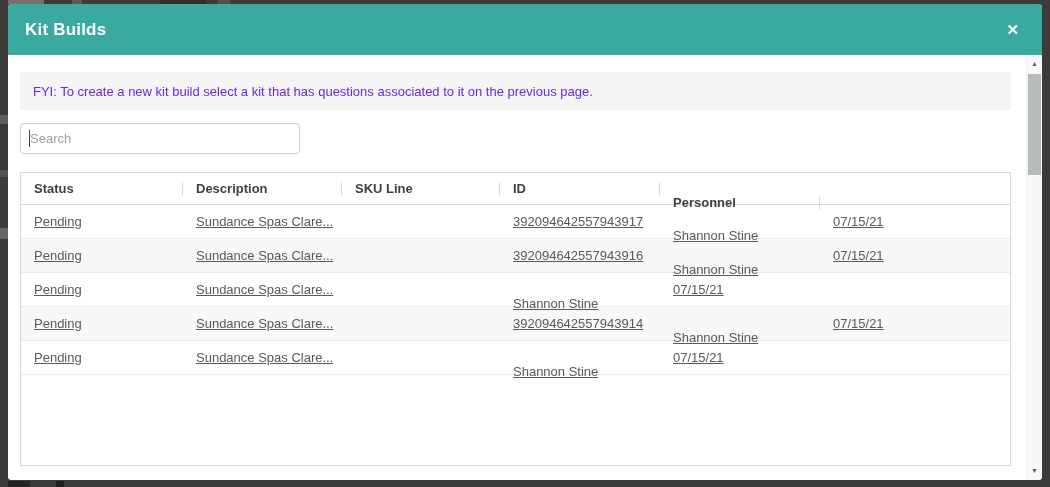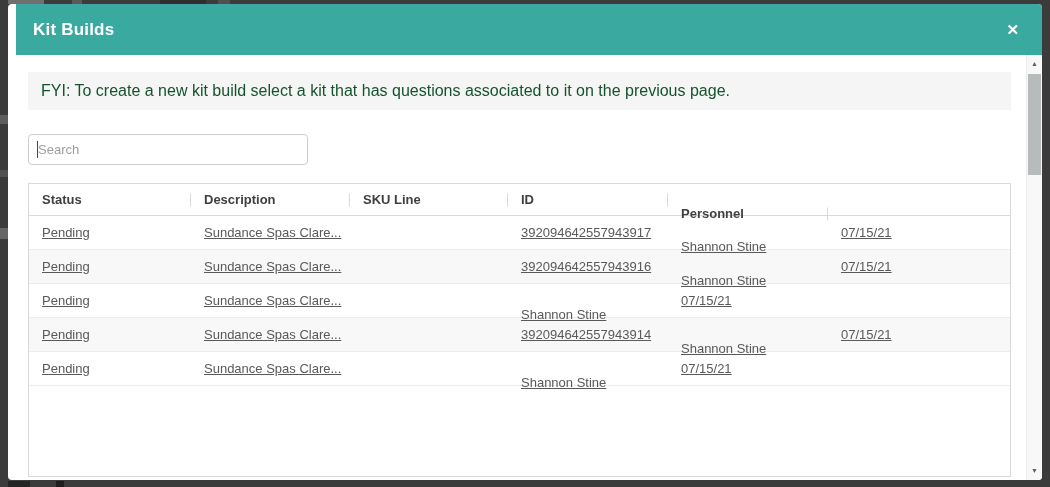--- a/index.html
+++ b/index.html
@@ -11,21 +11,20 @@
     position: relative;
   }
   .artifact { position: absolute; }
 
   .modal {
     position: absolute; left: 8px; top: 4px;
     width: 1034px; height: 476px;
     background: #ffffff;
     border-radius: 4px;
     overflow: hidden;
-    padding-left: 8px;
   }
   .modal-header {
     height: 51px;
     background: #3aaaa1;
     display: flex; align-items: center; justify-content: space-between;
     padding: 0 19px 0 17px;
   }
   .modal-title {
     color: #ffffff; font-size: 17px; font-weight: bold; letter-spacing: .2px;
   }
@@ -38,23 +37,23 @@
 
   .content {
     position: absolute; left: 0; top: 0; right: 16px; bottom: 0;
     padding: 17px 15px 0 12px;
   }
   .info-banner {
     background: #f5f5f5;
     height: 38px;
     display: flex; align-items: center;
     padding-left: 13px;
-    color: #14532d; font-size: 16px;
-  }
-  .search-wrap { position: relative; margin-top: 24px; width: 229px; }
+    color: #6d28d9; font-size: 13px;
+  }
+  .search-wrap { position: relative; margin-top: 13px; width: 229px; }
   .search-input {
     width: 280px; height: 31px;
     border: 1px solid #cccccc; border-radius: 4px;
     padding: 0 9px;
     font-family: "Liberation Sans", sans-serif;
     font-size: 13px; color: #333;
     outline: none;
   }
   .search-input::placeholder { color: #9e9e9e; }
   .caret {

